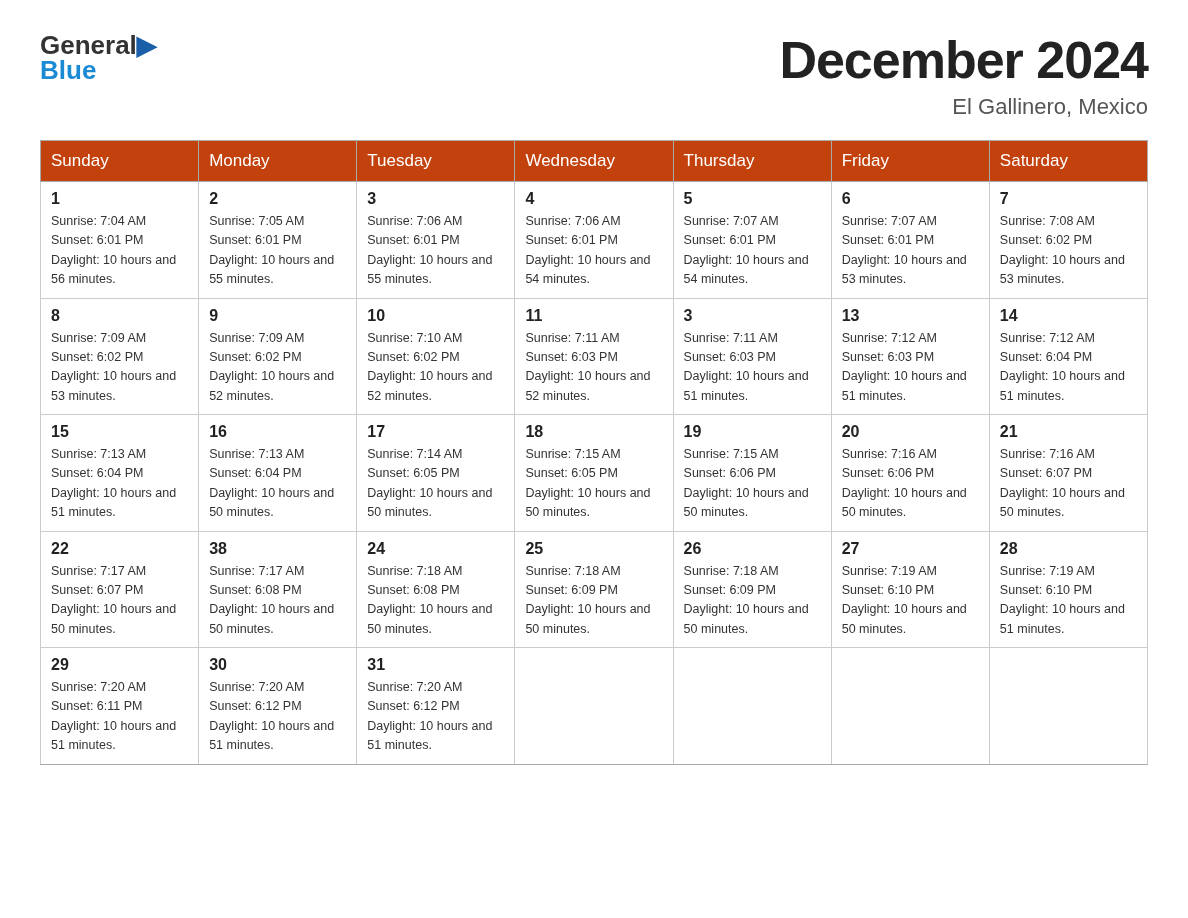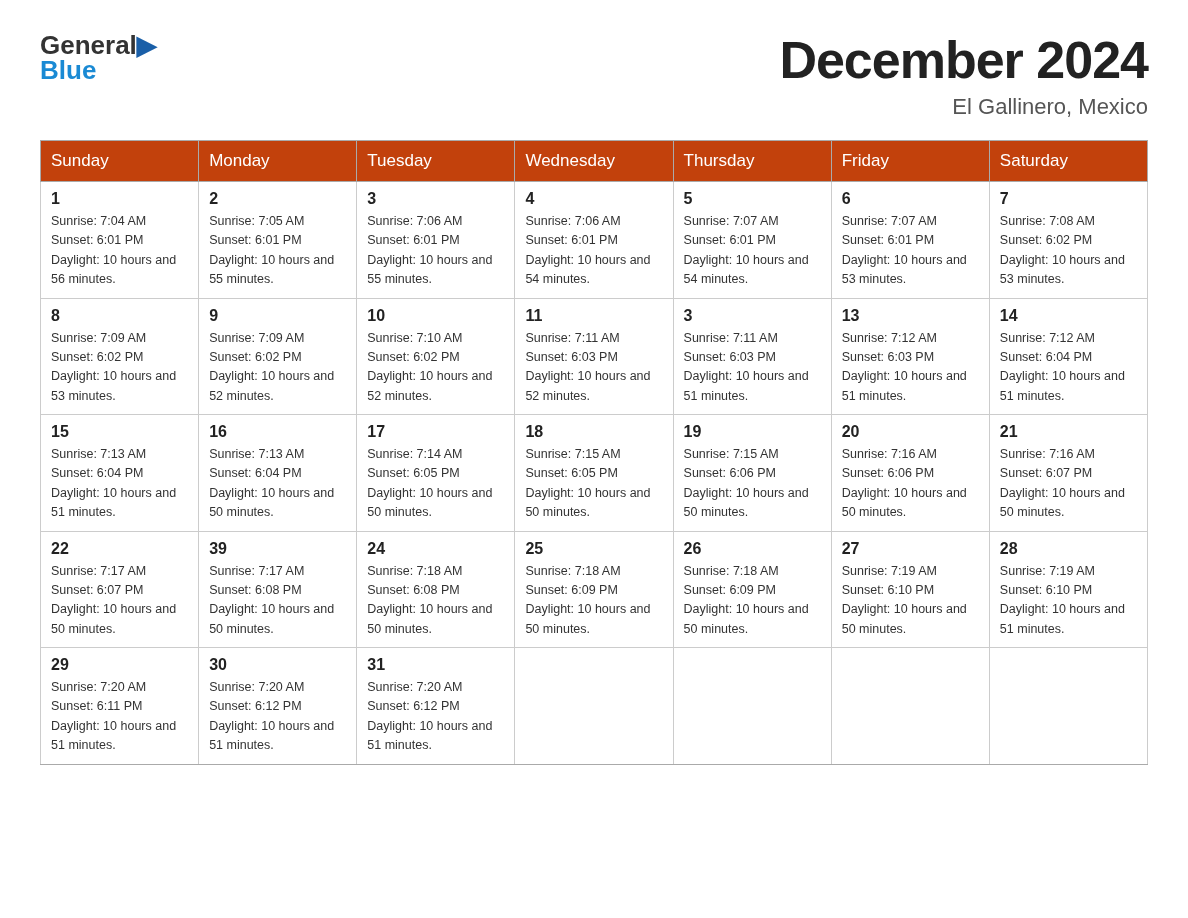--- a/index.html
+++ b/index.html
@@ -225,21 +225,21 @@
           <span class="day-num">21</span>
 <div class="day-info">Sunrise: 7:16 AM<br>Sunset: 6:07 PM<br>Daylight: 10 hours and 50 minutes.</div>
         </td>
       </tr>
       <tr>
         <td>
           <span class="day-num">22</span>
 <div class="day-info">Sunrise: 7:17 AM<br>Sunset: 6:07 PM<br>Daylight: 10 hours and 50 minutes.</div>
         </td>
         <td>
-          <span class="day-num">39</span>
+          <span class="day-num">38</span>
 <div class="day-info">Sunrise: 7:17 AM<br>Sunset: 6:08 PM<br>Daylight: 10 hours and 50 minutes.</div>
         </td>
         <td>
           <span class="day-num">24</span>
 <div class="day-info">Sunrise: 7:18 AM<br>Sunset: 6:08 PM<br>Daylight: 10 hours and 50 minutes.</div>
         </td>
         <td>
           <span class="day-num">25</span>
 <div class="day-info">Sunrise: 7:18 AM<br>Sunset: 6:09 PM<br>Daylight: 10 hours and 50 minutes.</div>
         </td>

